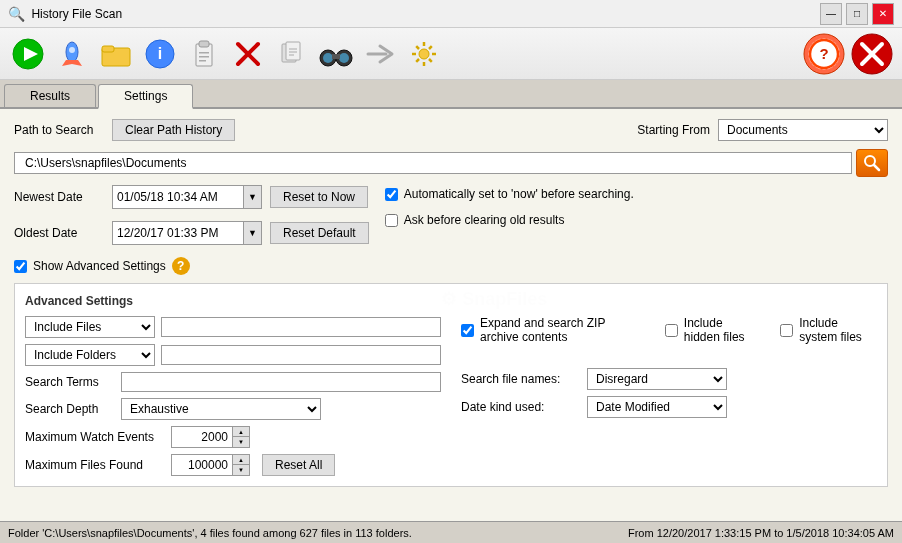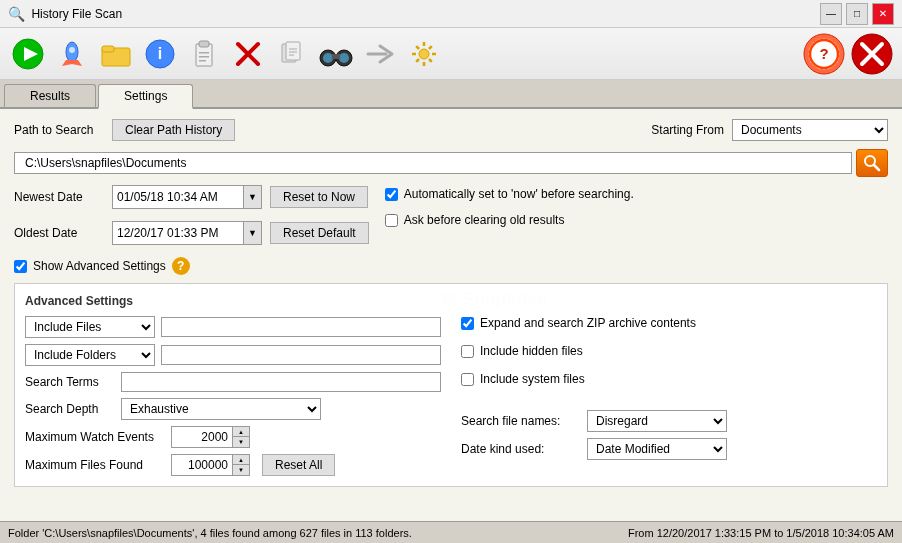--- a/index.html
+++ b/index.html
@@ -107,21 +107,21 @@
       font-size: 12px;
       white-space: nowrap;
     }
 
     .starting-from-label { font-size: 12px; white-space: nowrap; }
     .starting-select {
       padding: 2px 4px;
       border: 1px solid #999;
       background: white;
       font-size: 12px;
-      width: 156px;
+      width: 170px;
     }
 
     .path-input-row {
       display: flex;
       align-items: center;
       gap: 4px;
       margin-bottom: 8px;
     }
     .path-input {
       flex: 1;
@@ -381,22 +381,22 @@
 
     .content-area {
       flex: 1;
       background: #f5f4ec;
       padding: 10px 14px 28px 14px;
       overflow: hidden;
     }
 
     .right-checks {
       display: flex;
-      flex-direction: column;
-      gap: 10px;
+      flex-direction: row;
+      gap: 20px;
     }
   </style>
 </head>
 <body>
 
 <div class="container">
 
   <div class="title-bar">
     <div class="title-bar-left">
       <span style="font-size:14px;">🔍</span>

